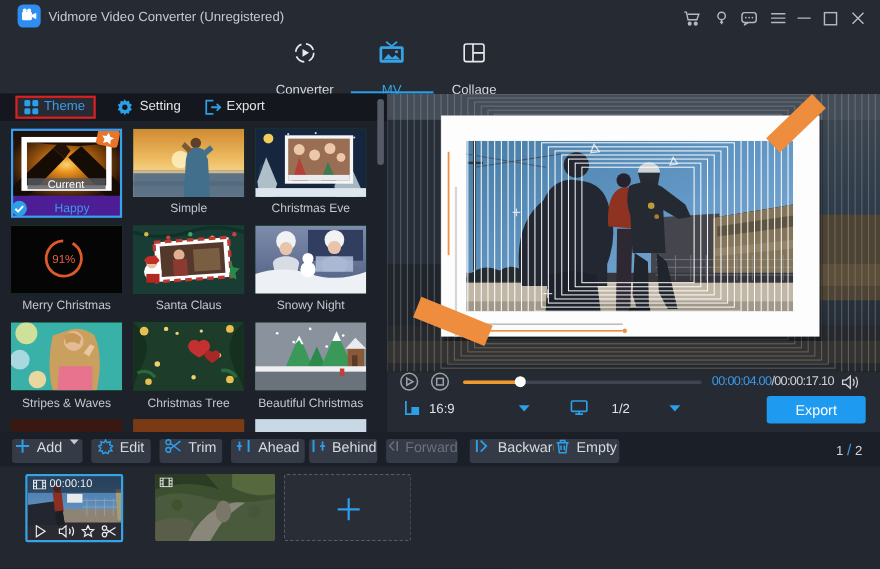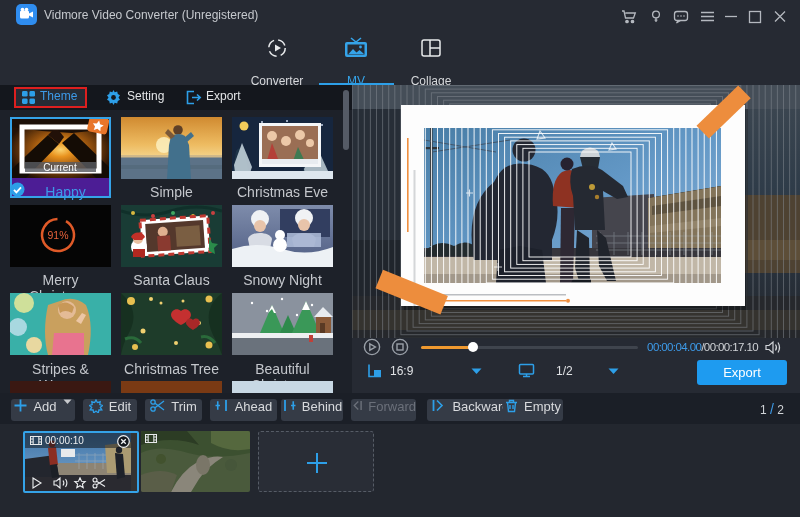--- a/index.html
+++ b/index.html
@@ -12,21 +12,21 @@
 .tab .lbl{margin-top:14px}
 #tab-mv .lbl{color:#35a3e8}
 #mvline{position:absolute;left:319px;top:83px;width:75px;height:2px;background:#2d9fe8}
 
 #lstrip{position:absolute;left:0;top:85px;width:356px;height:25px;background:#14171d}
 #themebox{position:absolute;left:14px;top:87px;width:73px;height:21px;border:2px solid #dd1f1f;background:#262b34}
 .ltab{position:absolute;top:89px;font-size:12px;color:#e2e4e6}
 
 #lpanel{position:absolute;left:0;top:110px;width:352px;height:283px;background:#1d2129;overflow:hidden}
 .tile{position:absolute;width:101px;height:62px;overflow:hidden;background:#14532d}
-.tlabel{position:absolute;width:101px;text-align:center;font-size:14px;color:#c4c7cc}
+.tlabel{position:absolute;width:101px;text-align:center;font-size:11px;color:#c4c7cc}
 #scrollbar{position:absolute;left:343px;top:90px;width:6px;height:60px;background:#555b66;border-radius:3px}
 
 #ctrl{position:absolute;left:352px;top:338px;width:448px;height:55px;background:#262a33}
 
 #tbar{position:absolute;left:0;top:393px;width:800px;height:31px;background:#1b1f27}
 .tbtn{position:absolute;top:399px;height:22px;background:#353b46;border-radius:3px;color:#d8dadd;font-size:13px;display:flex;align-items:flex-start;justify-content:center;gap:6px}
 
 #tline{position:absolute;left:0;top:424px;width:800px;height:93px;background:#23272f}
 .clip{position:absolute;top:430px;overflow:hidden}
 </style></head><body>
@@ -542,21 +542,21 @@
         <path d="M1.5 1v11" stroke-width="1.8"></path>
         <path d="M5 1.5l5 5-5 5"></path>
       </svg>Backward</div>
 <div class="tbtn" style="left:503px;width:60px"><svg width="13" height="14" viewBox="0 0 13 14" fill="none" stroke="#2d9fe8" stroke-width="1.4">
         <path d="M1 3.5h11M4.5 3.5V1.5h4v2M2.5 3.5l1 9h6l1-9" fill="none"></path>
         <path d="M5 6v4M8 6v4"></path>
       </svg>Empty</div>
 <div class="abs" style="left:760px;top:401px;font-size:12px;color:#d0d3d7">1 <span style="color:#3d9ae8;font-size:14px">/</span> 2</div>
 
 <div id="tline"></div>
-<div class="clip" style="left:23px;top:431px;width:116px;height:62px;border:2px solid #35a3e8;border-radius:2px;background:#333">
+<div class="clip" style="left:23px;top:431px;width:89px;height:62px;border:2px solid #35a3e8;border-radius:2px;background:#333">
  <svg width="106" height="58" viewBox="0 0 106 58">
         <defs>
           <linearGradient id="csky" x1="0" y1="0" x2="0" y2="1">
             <stop offset="0%" stop-color="#3f74a8"></stop>
             <stop offset="100%" stop-color="#7fa9cf"></stop>
           </linearGradient>
         </defs>
   <rect width="106" height="58" fill="url(#csky)"></rect>
   <rect x="0" y="30" width="106" height="14" fill="#8d8474"></rect>
   <rect x="0" y="42" width="106" height="16" fill="#2a2a30"></rect>

